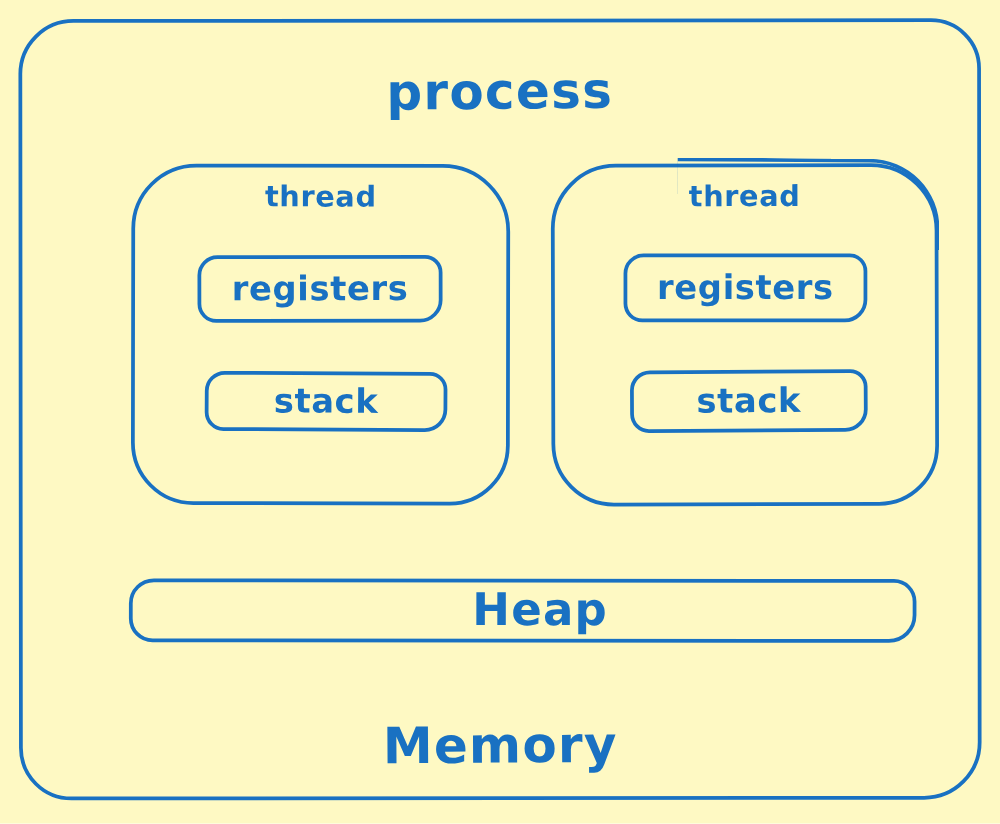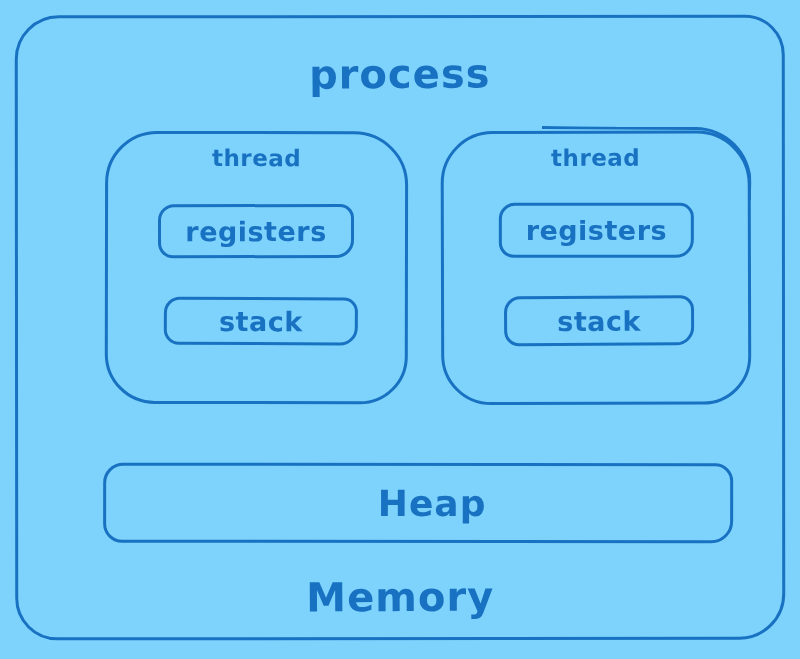--- a/index.html
+++ b/index.html
@@ -5,21 +5,21 @@
   html, body {
     margin: 0;
     padding: 0;
     background: #ffffff;
     font-family: "DejaVu Sans", "Liberation Sans", sans-serif;
   }
   #canvas {
     position: relative;
     width: 800px;
     height: 659px;
-    background: #7dd3fc;
+    background: #fef9c3;
     overflow: hidden;
     color: #1971c2;
   }
   .sketch-box {
     position: absolute;
     border: 3px solid #1971c2;
     background: transparent;
     box-sizing: border-box;
   }
   
@@ -94,21 +94,21 @@
   }
   .registers-box.left-1 { left: 50px; top: 70px; width: 196px; height: 54px; transform: rotate(-0.2deg); }
   .stack-box.left-1     { left: 56px; top: 163px; width: 194px; height: 48px; transform: rotate(0.2deg); }
   .registers-box.right-1 { left: 55px; top: 69px; width: 195px; height: 55px; transform: rotate(0.15deg); }
   .stack-box.right-1     { left: 60px; top: 162px; width: 190px; height: 50px; transform: rotate(-0.2deg); }
   
   .heap-box {
     left: 85px;
     top: 445px;
     width: 630px;
-    height: 80px;
+    height: 51px;
     border-radius: 20px 18px 22px 19px;
     display: flex;
     align-items: center;
     justify-content: center;
     font-size: 36px;
     font-weight: bold;
     letter-spacing: 1px;
     transform: rotate(0.1deg);
     padding-left: 28px;
   }

